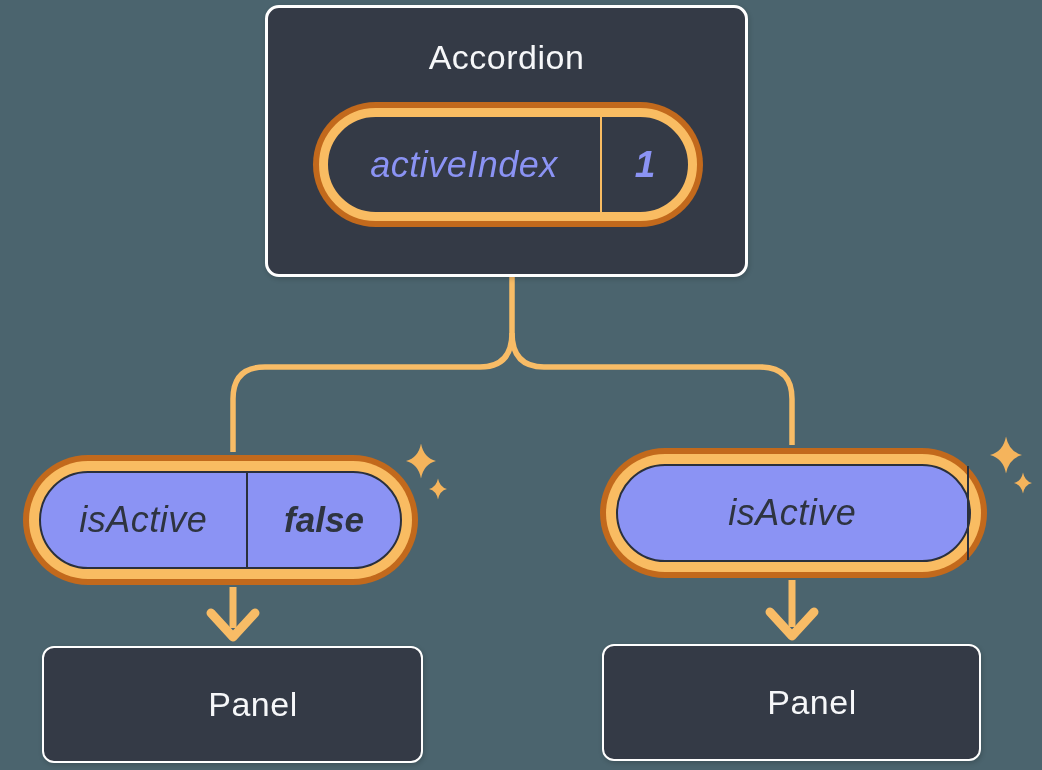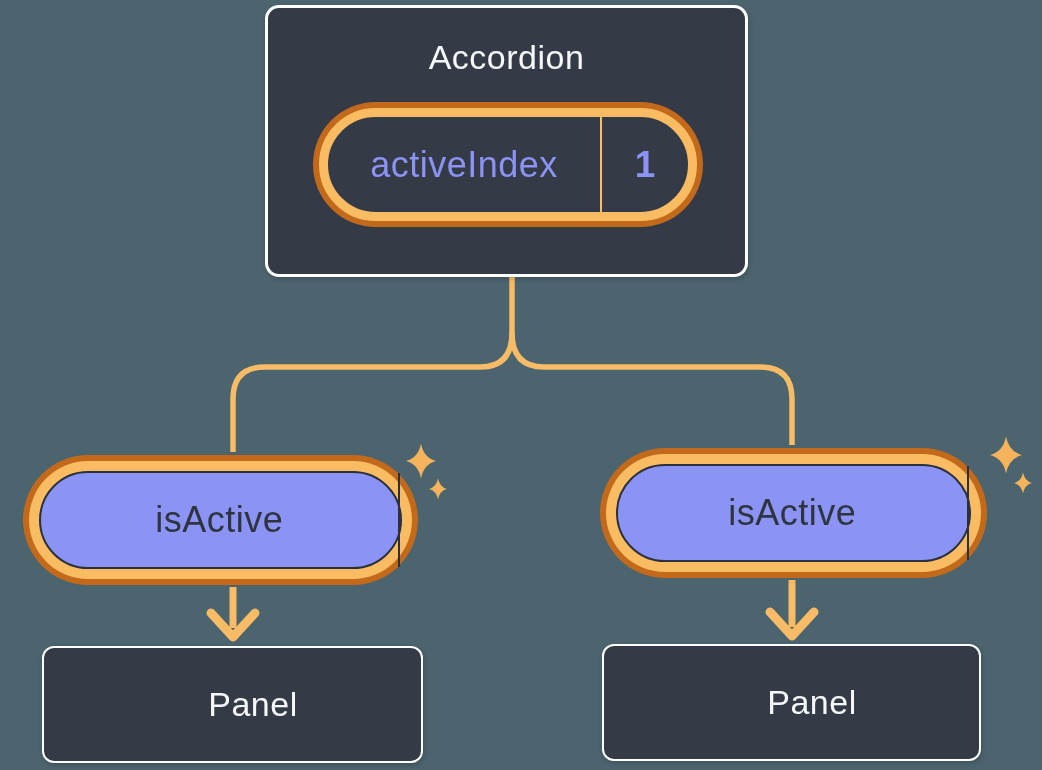--- a/index.html
+++ b/index.html
@@ -26,21 +26,21 @@
     text-align:center;letter-spacing:.5px;
   }
   .accordion-card .card-title{margin-top:30px;}
   .pill{display:flex;align-items:stretch;border-radius:999px;box-sizing:border-box;}
   .state-pill{
     position:absolute;left:51px;top:100px;width:378px;height:113px;
     background:var(--card-bg);
     border:9px solid var(--orange-light);
     box-shadow:0 0 0 6px var(--orange-dark);
   }
-  .pill-label,.pill-value{display:flex;align-items:center;justify-content:center;}
+  .pill-label,.pill-value{display:flex;align-items:center;justify-content:center;font-style:italic;}
   .state-pill .pill-label{flex:1;color:var(--purple);font-size:36px;letter-spacing:.5px;}
   .state-pill .pill-divider{width:2px;background:var(--orange-light);}
   .state-pill .pill-value{width:86px;color:var(--purple);font-size:37px;font-weight:700;}
   .prop-pill{
     position:absolute;background:var(--purple);
     border:2.5px solid var(--outline);
     box-shadow:0 0 0 10px var(--orange-light),0 0 0 16px var(--orange-dark);
   }
   .prop-pill-left{left:39px;top:471px;width:363px;height:98px;}
   .prop-pill-right{left:616px;top:464px;width:355px;height:98px;}
@@ -105,20 +105,21 @@
     <div class="pill state-pill">
       <div class="pill-label">activeIndex</div>
       <div class="pill-divider"></div>
       <div class="pill-value">1</div>
     </div>
   </div>
 
   <div class="pill prop-pill prop-pill-left">
     <div class="pill-label">isActive</div>
     <div class="pill-divider"></div>
+    <div class="pill-value">false</div>
   </div>
 
   <div class="pill prop-pill prop-pill-right">
     <div class="pill-label">isActive</div>
     <div class="pill-divider"></div>
   </div>
 
   <div class="card panel-card panel-card-left">
     <div class="card-title">Panel</div>
   </div>

